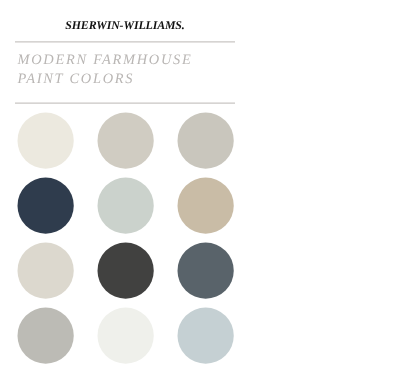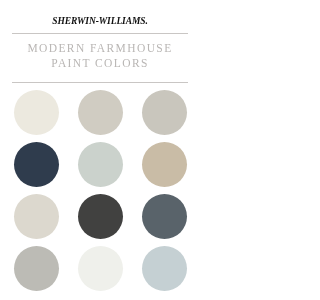--- a/index.html
+++ b/index.html
@@ -43,29 +43,29 @@
   }
   .rule {
     height: 1px;
     background: #c9c6c4;
     margin: 6px 0 0 0;
   }
   .rule.top { margin-top: 7px; }
   .rule.bottom { margin-top: 6px; }
 
   .title {
-    text-align: center;
     font-family: "Liberation Serif", serif;
     font-size: 11.5px;
     letter-spacing: 1.4px;
     color: #b9b6b4;
     line-height: 1.28;
     padding: 7px 2px 5px 2px;
     text-transform: uppercase;
     white-space: pre-line;
+    font-style: italic;
   }
 
   
   .swatch-grid {
     flex: 1 1 auto;
     display: flex;
     flex-direction: column;
     justify-content: space-around;
     padding: 4px 0 6px 0;
   }

